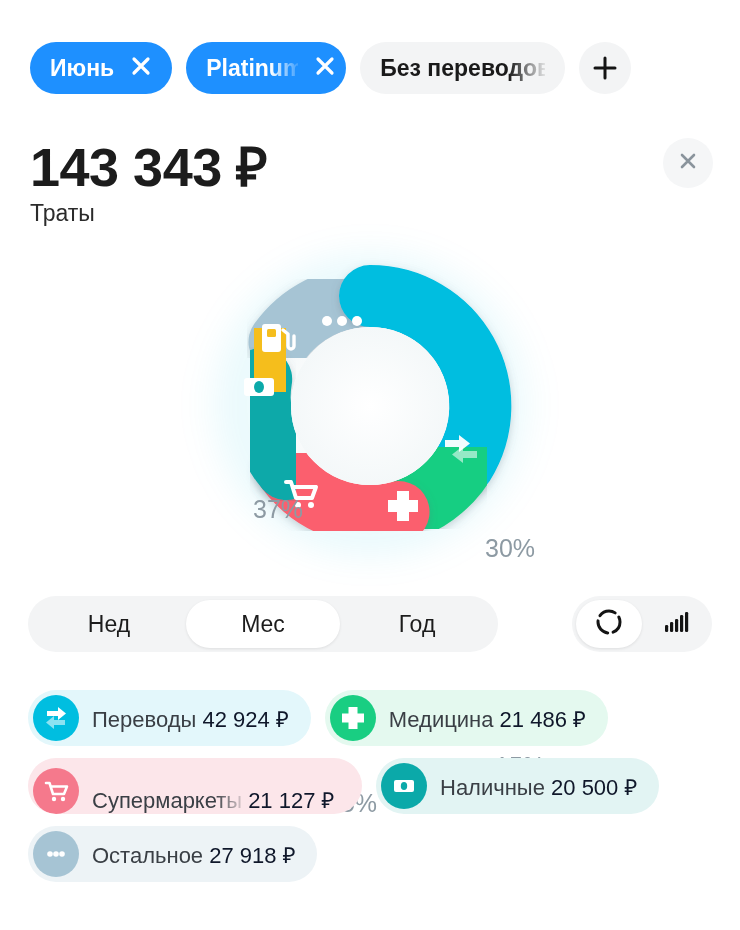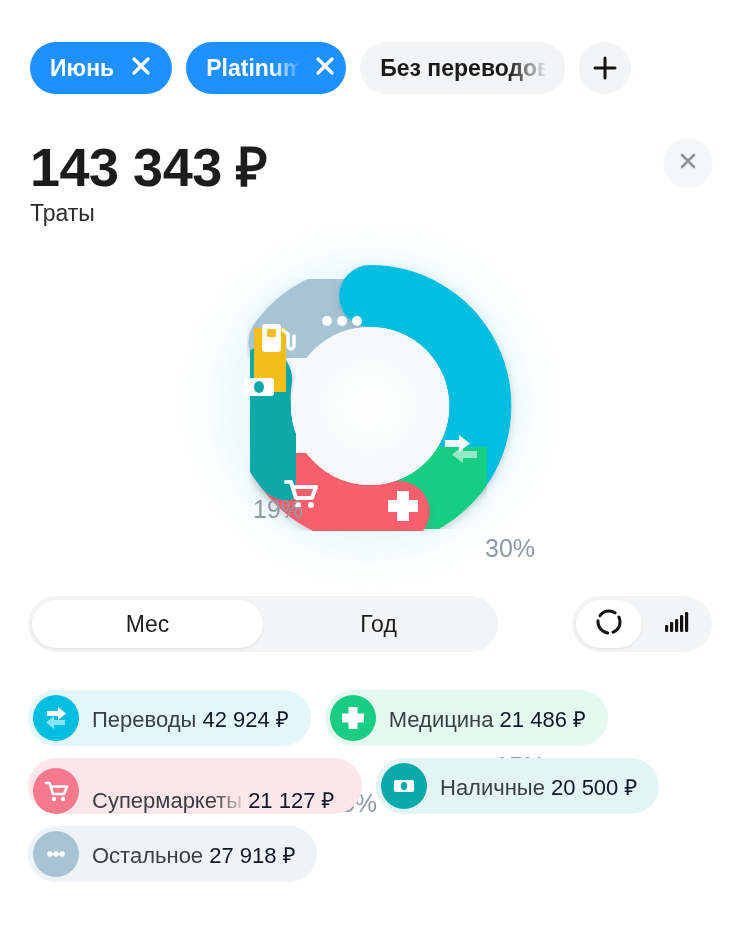--- a/index.html
+++ b/index.html
@@ -226,29 +226,30 @@
         <rect x="-15" y="-9" width="30" height="18" rx="3" fill="#fff"></rect>
         <ellipse cx="0" cy="0" rx="5" ry="6" fill="#0BA9A9"></ellipse>
       </g>
       <g transform="translate(70,90)">
         <rect x="-13" y="-14" width="19" height="28" rx="3" fill="#fff"></rect>
         <rect x="-8" y="-9" width="9" height="8" rx="1.5" fill="#F5BE1E"></rect>
         <path d="M8 -8 L13 -4 L13 8 A3 3 0 0 0 19 8 L19 -2" fill="none" stroke="#fff" stroke-width="3.4" stroke-linecap="round" stroke-linejoin="round"></path>
       </g>
     </svg>
 
-    <div class="pct p-other">19%</div>
+    <div class="pct p-other">37%</div>
     <div class="pct p-trans">30%</div>
     <div class="pct p-med">15%</div>
     <div class="pct p-super">15%</div>
     <div class="pct p-cash">14%</div>
     <div class="pct p-fuel">7%</div>
   </div>
 
   <div class="period">
+    <div class="seg">Нед</div>
     <div class="seg on">Мес</div>
     <div class="seg">Год</div>
   </div>
 
   <div class="viewtoggle">
     <div class="vbtn on">
       <span>
         <svg width="30" height="30" viewBox="0 0 30 30">
           <circle cx="15" cy="15" r="11" fill="none" stroke="#141414" stroke-width="3" stroke-linecap="round" stroke-dasharray="17 5.5" stroke-dashoffset="4"></circle>
         </svg>

